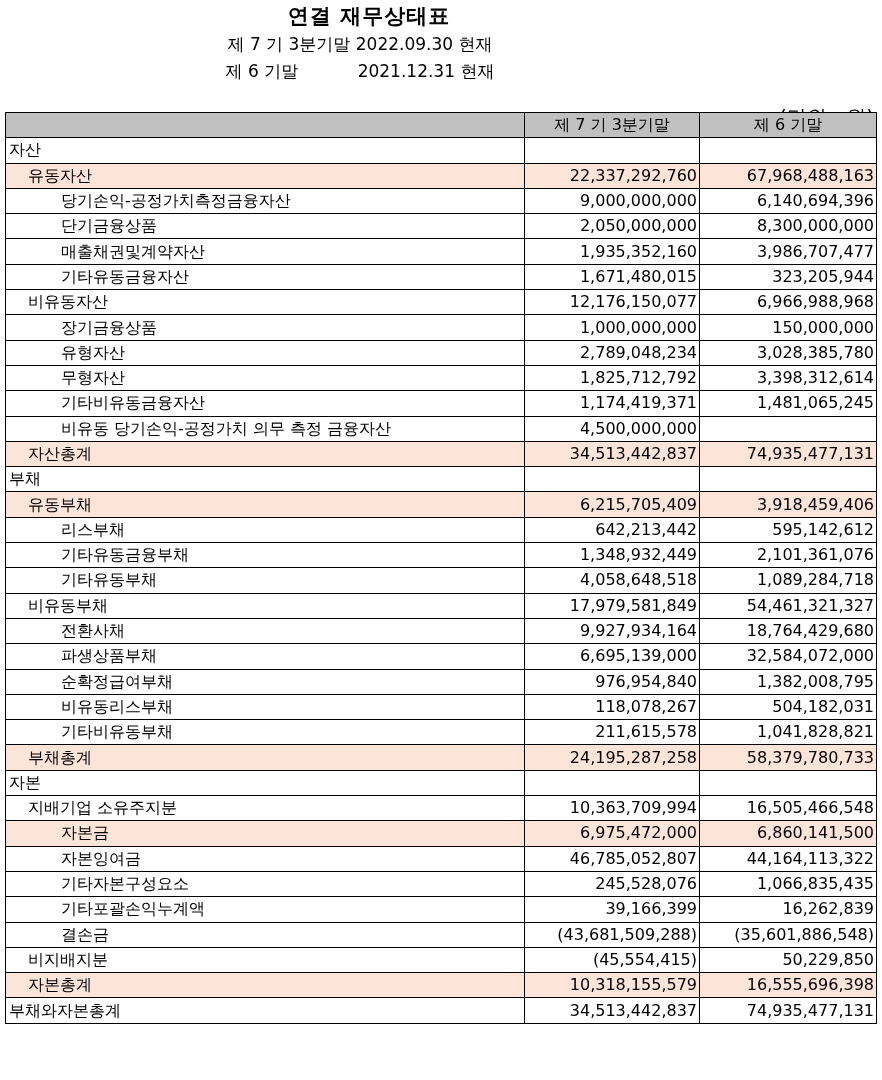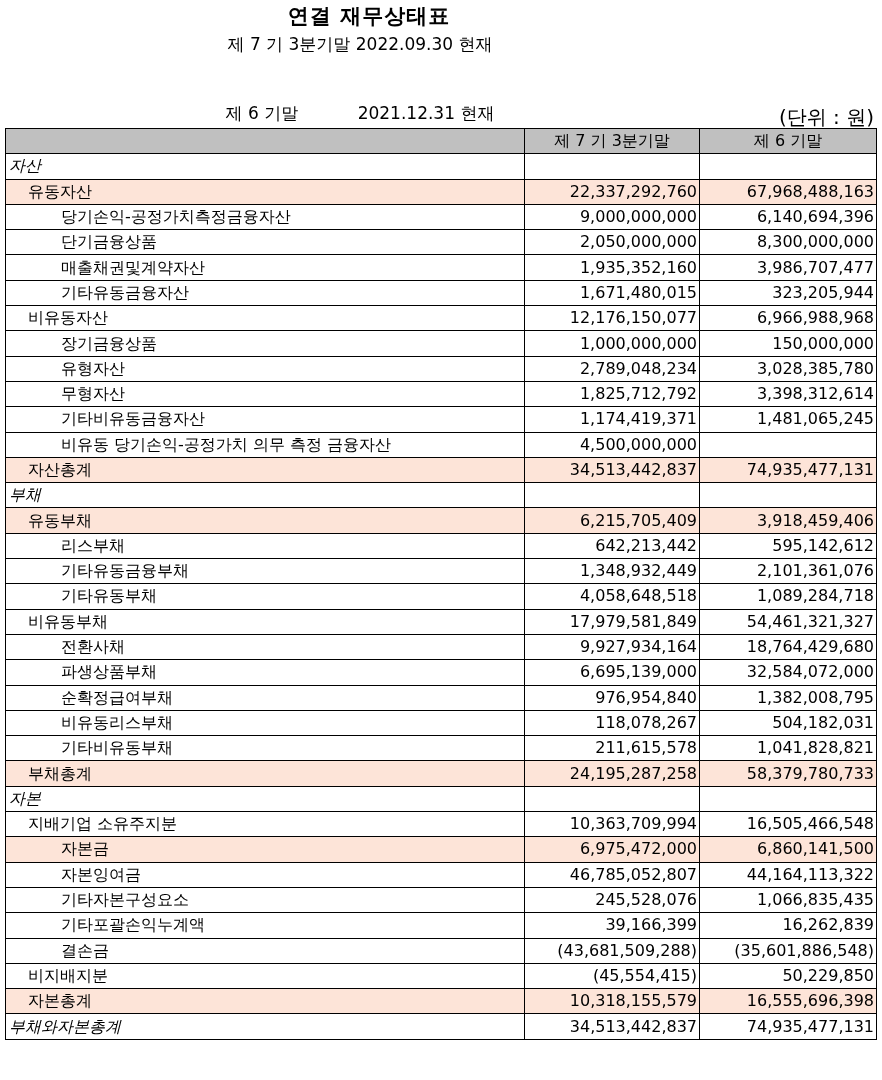--- a/index.html
+++ b/index.html
@@ -2,30 +2,30 @@
 <html><head>
 <meta charset="utf-8">
 <style>
   html, body { margin: 0; padding: 0; background: #ffffff; }
   body { width: 882px; height: 1080px; position: relative; overflow: hidden;
          font-family: "DejaVu Sans", "Liberation Sans", sans-serif; color: #000; }
   .title { position: absolute; left: 0; width: 738px; top: 2px; text-align: center;
            font-size: 21px; font-weight: bold; letter-spacing: 1px; }
   .sub { position: absolute; left: 0; width: 720px; text-align: center; font-size: 17px; white-space: pre; }
   .sub1 { top: 33px; }
-  .sub2 { top: 60px; margin-top: 42px; }
+  .sub2 { top: 60px; }
   .unit { position: absolute; right: 8px; top: 104px; font-size: 20px; }
   table { position: absolute; left: 5px; top: 112px; width: 871px; border-collapse: collapse;
-          table-layout: fixed; font-size: 16px; margin-top: 16px; }
+          table-layout: fixed; font-size: 16px; }
   td, th { border: 1px solid #000; height: 24.3px; padding: 0 3px; white-space: nowrap;
            overflow: hidden; font-weight: normal; line-height: 24px; }
   th { background: #c0c0c0; text-align: center; }
   td.num { text-align: right; padding-right: 2px; }
   tr.hl td { background: #fde4d8; }
-  .l0 { padding-left: 3px; font-style: italic; }
+  .l0 { padding-left: 3px; }
   .l1 { padding-left: 22px; }
   .l2 { padding-left: 55px; }
   col.c1 { width: 519px; }
   col.c2 { width: 175px; }
   col.c3 { width: 177px; }
 </style>
 </head>
 <body>
 
 <div class="title">연결 재무상태표</div>

